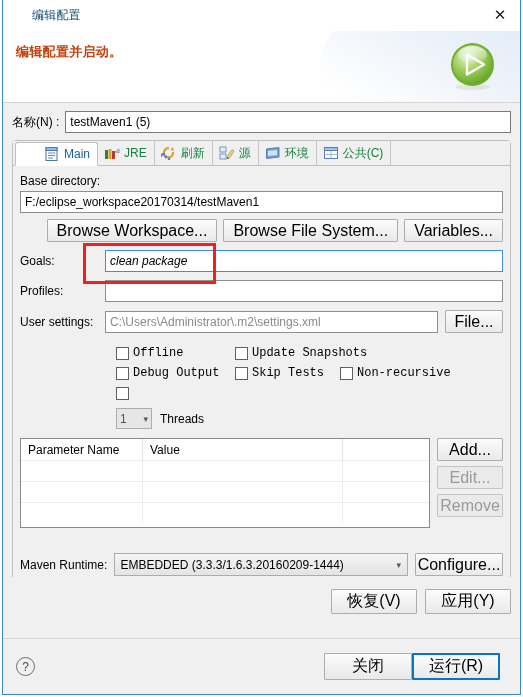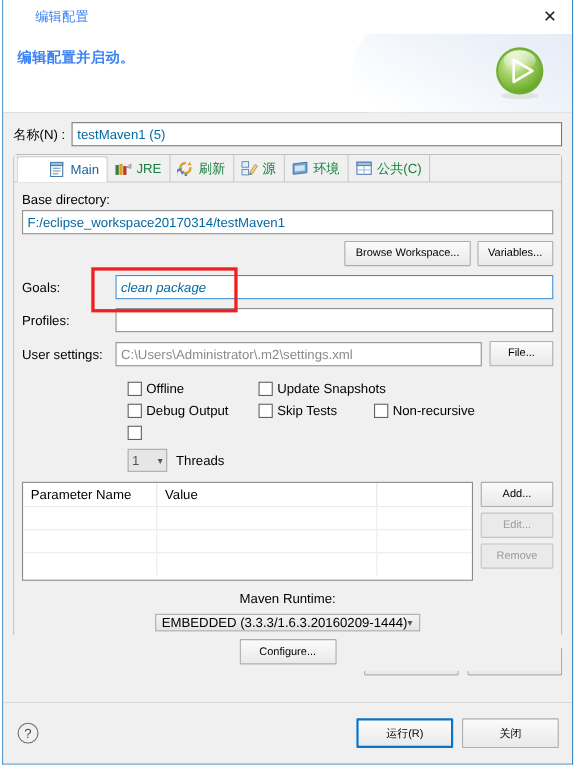--- a/index.html
+++ b/index.html
@@ -44,21 +44,21 @@
     width: 16px; height: 16px;
     border-radius: 50%;
     background:
       radial-gradient(circle at 50% 50%, #ffffff 0 2.6px, #6b5f8f 2.9px 4.6px, #4c3f72 4.8px 6.4px, rgba(0,0,0,0) 6.6px),
       conic-gradient(#3c3060 0 8%, rgba(0,0,0,0) 8% 17%, #3c3060 17% 25%, rgba(0,0,0,0) 25% 33%,
                      #3c3060 33% 41%, rgba(0,0,0,0) 41% 50%, #3c3060 50% 58%, rgba(0,0,0,0) 58% 66%,
                      #3c3060 66% 75%, rgba(0,0,0,0) 75% 83%, #3c3060 83% 91%, rgba(0,0,0,0) 91% 100%);
   }
   .title-text {
     font-size: 12px;
-    color: #3b82f6;
+    color: #0c4a6e;
     letter-spacing: 0.2px;
   }
   .close-btn {
     position: absolute;
     right: 0px; top: 0px;
     width: 40px; height: 30px;
     display: flex; align-items: center; justify-content: center;
     font-size: 15px;
     color: #222;
     cursor: pointer;
@@ -79,21 +79,21 @@
     right: -30px; top: -40px;
     width: 230px; height: 150px;
     background: linear-gradient(210deg, #dde7f4 0%, #eef3fa 45%, #ffffff 80%);
     border-radius: 50% 0 0 50%;
   }
   .header-title {
     position: absolute;
     left: 13px; top: 12px;
     font-size: 13px;
     font-weight: bold;
-    color: #3b82f6;
+    color: #c2410c;
     letter-spacing: 0.3px;
   }
   .run-badge {
     position: absolute;
     right: 22px; top: 10px;
     width: 51px; height: 51px;
   }
 
   
   .body {
@@ -112,21 +112,21 @@
   }
   .name-label { font-size: 12px; white-space: nowrap; }
   .txt {
     border: 1px solid #8f8f8f;
     background: #ffffff;
     height: 22px;
     font-family: "Liberation Sans", sans-serif;
     font-size: 12px;
     padding: 0 4px;
     line-height: 20px;
-    color: #0369a1;
+    color: #000000;
     outline: none;
   }
   .name-input { flex: 1; border-color: #7a7a7a; }
 
   
   .tabfolder {
     border: 1px solid #bfbfbf;
     border-radius: 4px 4px 0 0;
     background: #f0f0f0;
     height: 437px;
@@ -180,21 +180,21 @@
     display: flex;
     justify-content: flex-end;
     gap: 6px;
     margin-top: 6px;
   }
   .btn {
     background: linear-gradient(#fbfbfb, #e9e9e9);
     border: 1px solid #adadad;
     height: 23px;
     font-family: "Liberation Sans", sans-serif;
-    font-size: 10px;
+    font-size: 16px;
     padding: 0 9px;
     color: #000;
     cursor: pointer;
     white-space: nowrap;
     border-radius: 1px;
   }
   .btn.disabled { color: #9a9a9a; background: #eaeaea; border-color: #c4c4c4; cursor: default; }
   .btn.default-btn { border: 2px solid #0a74c8; background: linear-gradient(#fcfcfc, #e9e9e9); }
 
   .lblrow {
@@ -203,21 +203,21 @@
     gap: 7px;
     margin-top: 8px;
   }
   .lblrow .lw { width: 78px; flex: none; font-size: 12px; }
   .lblrow .txt { flex: 1; }
   .focus-input { border: 1px solid #3f8fd2; font-style: italic; }
   .placeholder-txt { color: #8a8a8a; }
 
   
   .checks { margin-top: 10px; padding-left: 96px; }
-  .chkline { display: flex; align-items: center; height: 20px; }
+  .chkline { display: flex; align-items: center; height: 20px; font-family: Liberation Mono, monospace; }
   .chk {
     display: flex; align-items: center; gap: 4px;
     font-size: 12px; cursor: pointer; margin-right: 14px;
     white-space: nowrap;
   }
   .box {
     width: 13px; height: 13px;
     border: 1px solid #606060;
     background: #ffffff;
     flex: none;
@@ -259,22 +259,21 @@
   .ptable .col2 { width: 200px; padding-left: 7px; border-right: 1px solid #e4e4e4; height: 100%; display: flex; align-items: center; }
   .ptable .col3 { flex: 1; height: 100%; }
   .rowline { height: 21px; border-top: 1px solid #ececec; display: flex; }
   .rowline .c1 { width: 122px; border-right: 1px solid #ececec; }
   .rowline .c2 { width: 200px; border-right: 1px solid #ececec; }
   .tblbtns { display: flex; flex-direction: column; gap: 5px; width: 66px; flex: none; }
   .tblbtns .btn { width: 100%; padding: 0; }
 
   .runtime-row {
     display: flex; align-items: center; gap: 7px;
-    margin-top: 9px;
-    flex-direction: column;
+    margin-top: 25px;
   }
   .runtime-row .lw { font-size: 12px; white-space: nowrap; }
   .combo {
     flex: 1; height: 23px;
     border: 1px solid #acacac;
     background: linear-gradient(#f4f4f4, #e4e4e4);
     display: flex; align-items: center; justify-content: space-between;
     padding: 0 6px 0 5px;
     font-size: 12px;
     cursor: default;
@@ -434,20 +433,21 @@
         </div>
       </div>
 
       <div class="tabcontent">
 
         <div class="fld-label">Base directory:</div>
         <input class="txt full" value="F:/eclipse_workspace20170314/testMaven1" style="">
 
         <div class="btnrow">
           <button class="btn">Browse Workspace...</button>
+          <button class="btn">Browse File System...</button>
           <button class="btn">Variables...</button>
         </div>
 
         <div class="lblrow">
           <span class="lw">Goals:</span>
           <input class="txt focus-input" value="clean package" style="">
         </div>
 
         <div class="lblrow">
           <span class="lw">Profiles:</span>
@@ -543,17 +543,17 @@
       <button class="btn">恢复(V)</button>
       <button class="btn">应用(Y)</button>
     </div>
 
     <div class="annot" style="left:80px; top:140px; width:133px; height:41px;"></div>
   </div>
 
   <div class="footer">
     <div class="help-ico">?</div>
     <div class="footer-spacer"></div>
+    <button class="btn">关闭</button>
     <button class="btn default-btn" style="margin-right:8px">运行(R)</button>
-    <button class="btn">关闭</button>
   </div>
 
 </div>
 
 </body></html>

